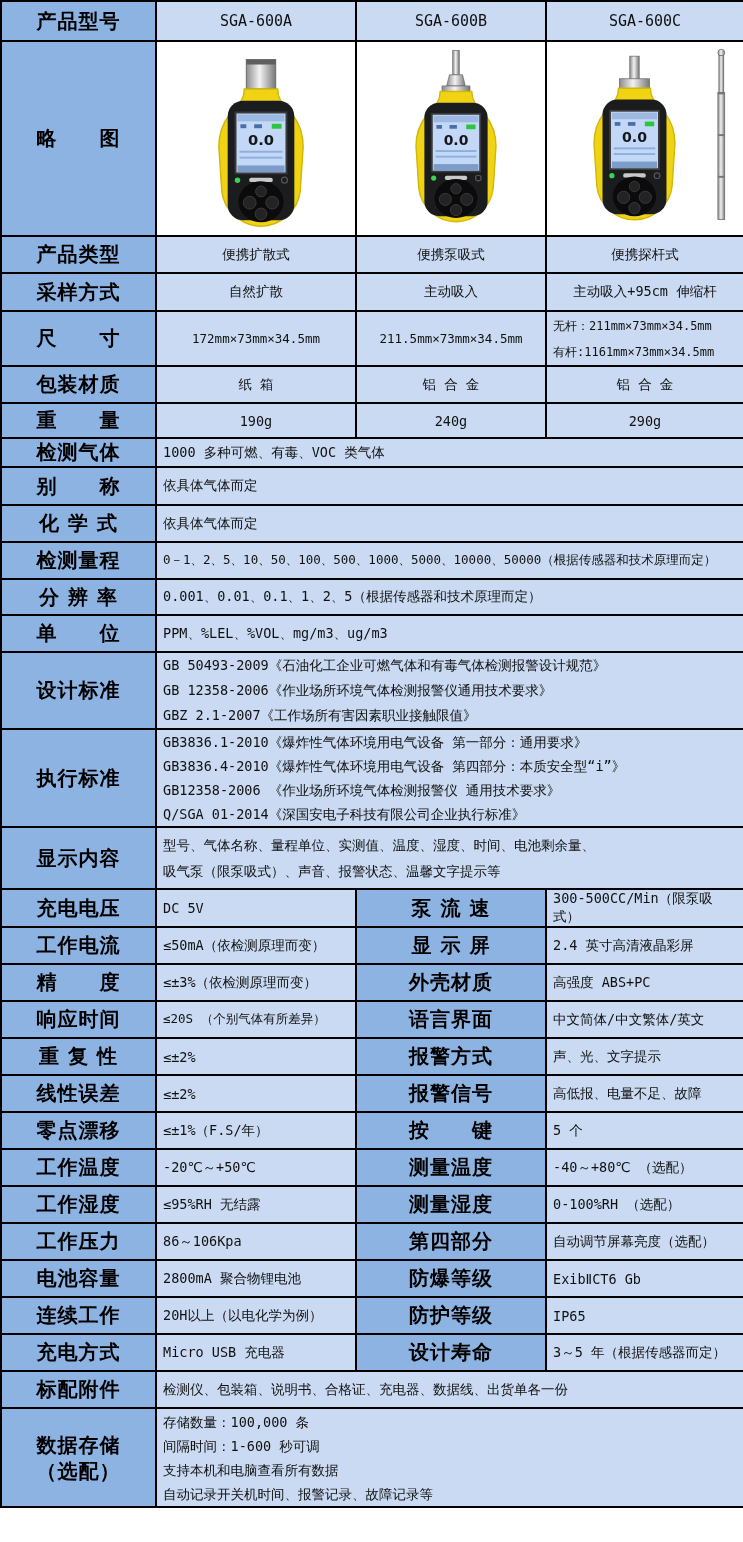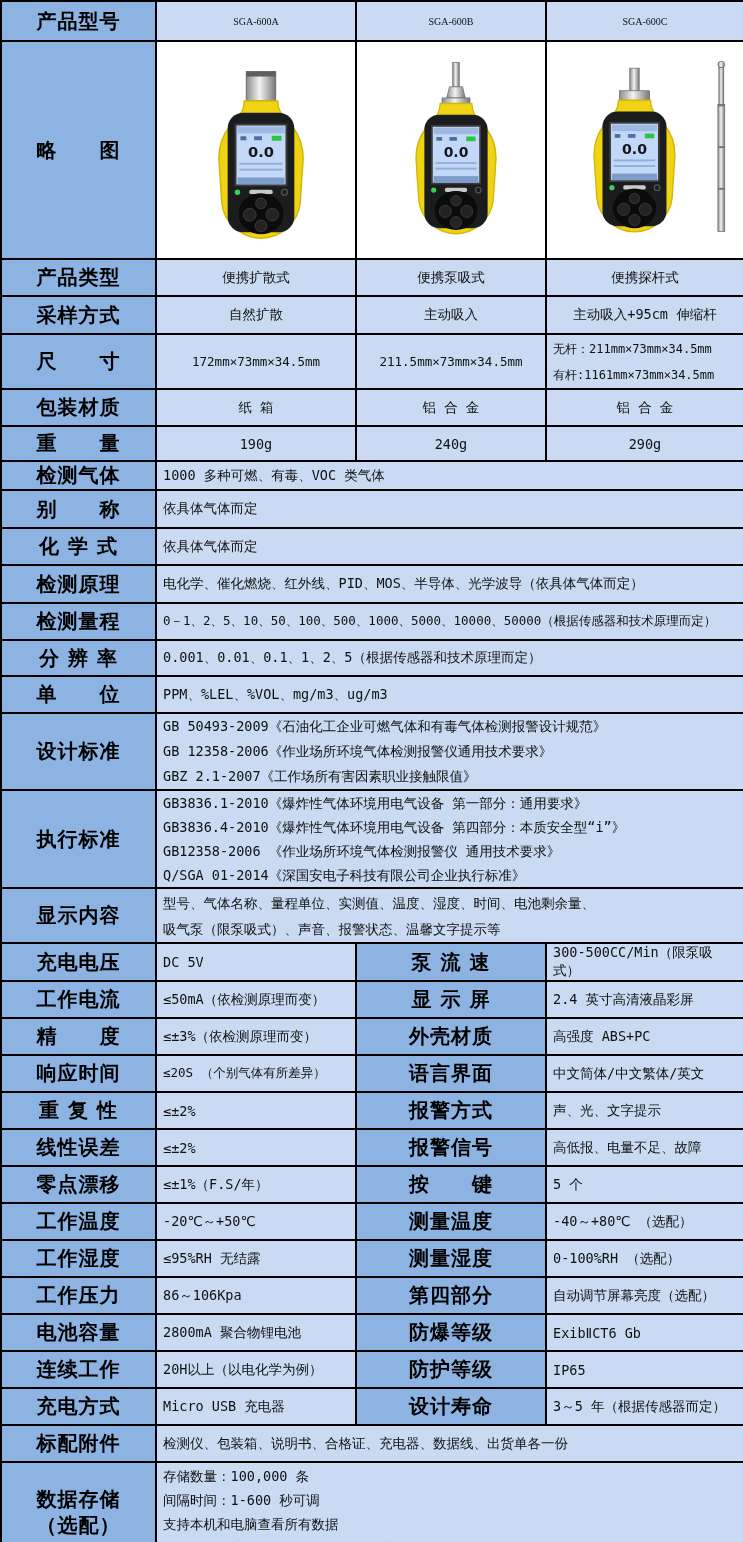--- a/index.html
+++ b/index.html
@@ -33,21 +33,21 @@
     color:#111;
   }
   .center{text-align:center;}
   .left{text-align:left;padding-left:11px;}
   .photo{background:#ffffff;padding:0;}
   .ln{line-height:25px;}
   .lines2 .ln{line-height:26px;}
   .lines3 .ln{line-height:25px;}
   .lines4 .ln{line-height:24px;}
   .sizec .ln{line-height:26px;}
-  .model{font-size:10px;font-family:Liberation Serif, serif;}
+  .model{font-size:15px;}
   .lbl2line div{line-height:26px;}
   svg.dev{display:block;margin:0 auto;}
 </style>
 </head>
 <body>
 
 <svg width="0" height="0" style="position:absolute" aria-hidden="true">
   <defs>
     <linearGradient id="gSilver" x1="0" y1="0" x2="1" y2="0">
       <stop offset="0" stop-color="#8c8c8c"></stop>
@@ -87,21 +87,21 @@
       </colgroup>
 
 <tbody>
         <tr style="height:40px">
   <td class="lbl">产品型号</td>
   <td class="val center model">SGA-600A</td>
   <td class="val center model">SGA-600B</td>
   <td class="val center model">SGA-600C</td>
 </tr>
 
-<tr style="height:218px">
+<tr style="height:195px">
   <td class="lbl">略　　图</td>
   <td class="photo">
     <svg class="dev" width="196" height="191" viewBox="0 0 200 193">
       <rect x="85" y="16" width="30" height="30" fill="url(#gSilver)" stroke="#6b6b6b" stroke-width="1"></rect>
       <rect x="85" y="16" width="30" height="5" fill="#5f5f5f"></rect>
       <use href="#devBody" width="200" height="193"></use>
       <text x="100" y="103" text-anchor="middle" font-size="15" font-weight="bold" fill="#15161c" font-family="DejaVu Sans, sans-serif">0.0</text>
     </svg>
   </td>
   <td class="photo">
@@ -176,24 +176,20 @@
   <td class="val left" colspan="3">1000 多种可燃、有毒、VOC 类气体</td>
 </tr>
 <tr style="height:38px">
   <td class="lbl">别　　称</td>
   <td class="val left" colspan="3">依具体气体而定</td>
 </tr>
 <tr style="height:37px">
   <td class="lbl">化 学 式</td>
   <td class="val left" colspan="3">依具体气体而定</td>
 </tr>
-<tr style="height:38px">
-  <td class="lbl">检测原理</td>
-  <td class="val left" colspan="3">电化学、催化燃烧、红外线、PID、MOS、半导体、光学波导（依具体气体而定）</td>
-</tr>
 <tr style="height:37px">
   <td class="lbl">检测量程</td>
   <td class="val left" colspan="3" style="font-size:12.5px">0－1、2、5、10、50、100、500、1000、5000、10000、50000（根据传感器和技术原理而定）</td>
 </tr>
 <tr style="height:36px">
   <td class="lbl">分 辨 率</td>
   <td class="val left" colspan="3">0.001、0.01、0.1、1、2、5（根据传感器和技术原理而定）</td>
 </tr>
 <tr style="height:37px">
   <td class="lbl">单　　位</td>
@@ -209,21 +205,21 @@
 </tr>
 <tr style="height:98px">
   <td class="lbl">执行标准</td>
   <td class="val left lines4" colspan="3">
     <div class="ln">GB3836.1-2010《爆炸性气体环境用电气设备  第一部分：通用要求》</div>
     <div class="ln">GB3836.4-2010《爆炸性气体环境用电气设备  第四部分：本质安全型“i”》</div>
     <div class="ln">GB12358-2006 《作业场所环境气体检测报警仪  通用技术要求》</div>
     <div class="ln">Q/SGA 01-2014《深国安电子科技有限公司企业执行标准》</div>
   </td>
 </tr>
-<tr style="height:55px">
+<tr style="height:62px">
   <td class="lbl">显示内容</td>
   <td class="val left lines2" colspan="3">
     <div class="ln">型号、气体名称、量程单位、实测值、温度、湿度、时间、电池剩余量、</div>
     <div class="ln">吸气泵（限泵吸式）、声音、报警状态、温馨文字提示等</div>
   </td>
 </tr>
 
 <tr style="height:37px">
   <td class="lbl">充电电压</td>
   <td class="val left">DC 5V</td>

